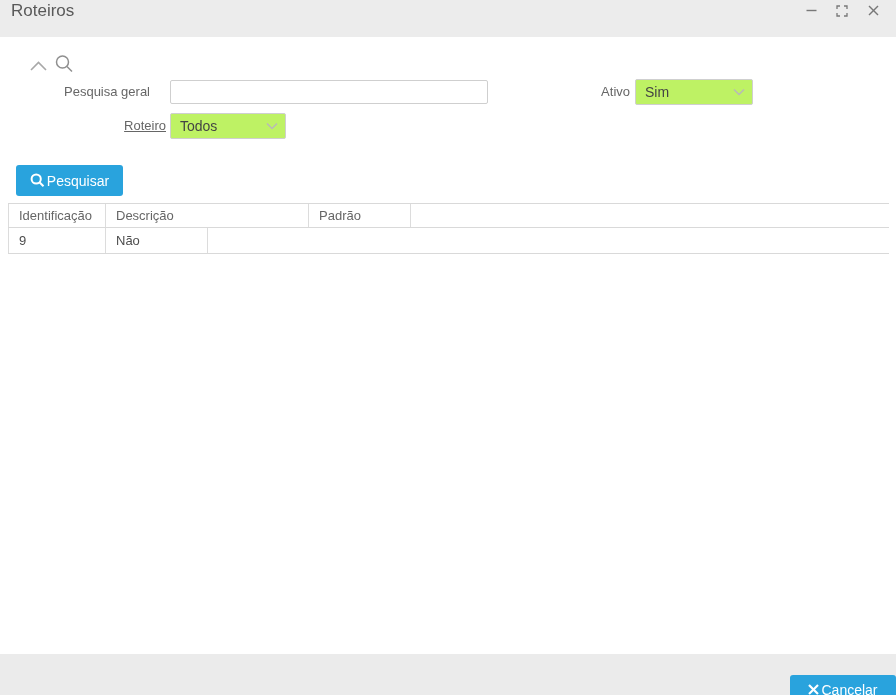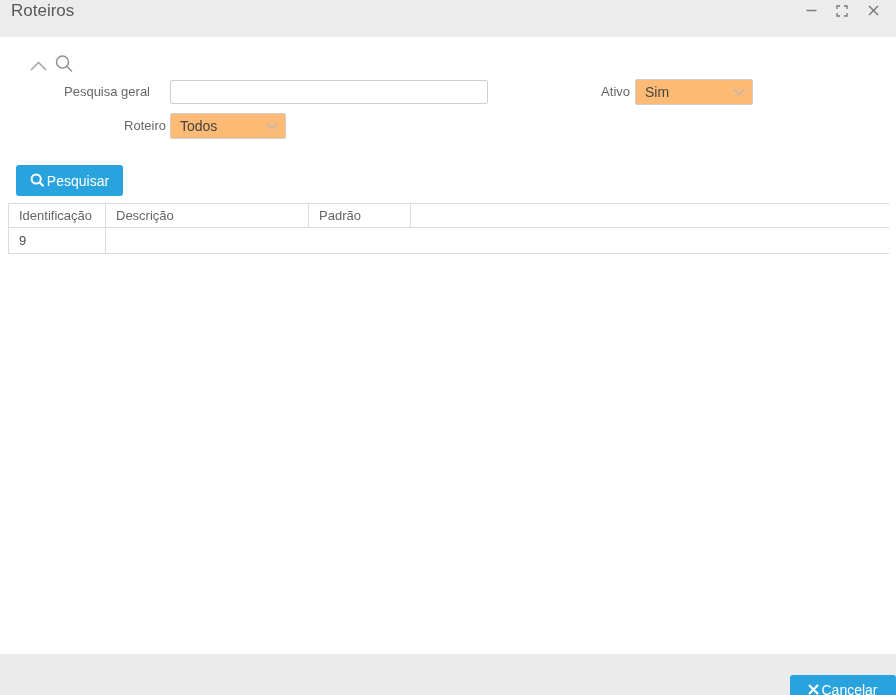--- a/index.html
+++ b/index.html
@@ -19,28 +19,28 @@
     width:22px;height:22px;display:flex;align-items:center;justify-content:center;
     color:#787878;cursor:pointer;
   }
   
   .panel-icons{position:absolute;left:30px;top:54px;display:flex;align-items:flex-end;gap:7px;color:#9a9a9a;}
   .field-label{
     position:absolute;font-size:13px;color:#666;text-align:right;line-height:16px;white-space:nowrap;
   }
   .lbl-pesquisa{left:24px;top:84px;width:126px;}
   .lbl-ativo{left:540px;top:84px;width:90px;}
-  .lbl-roteiro{left:40px;top:118px;width:126px;}
+  .lbl-roteiro{left:40px;top:118px;width:126px;text-decoration:underline;}
   .txt-input{
     position:absolute;left:170px;top:80px;width:318px;height:24px;
     border:1px solid #cfcfcf;border-radius:2px;padding:0 8px;font-size:13px;color:#444;
     font-family:inherit;outline:none;background:#fff;
   }
   .select{
-    position:absolute;height:26px;border:1px solid #cfcfcf;border-radius:2px;background:#fdba74;
+    position:absolute;height:26px;border:1px solid #cfcfcf;border-radius:2px;background:#bef264;
     display:flex;align-items:center;justify-content:space-between;
     padding:0 7px 0 9px;font-size:14px;color:#444;cursor:pointer;
   }
   .sel-ativo{left:635px;top:79px;width:118px;}
   .sel-roteiro{left:170px;top:113px;width:116px;}
   .chev{flex:0 0 auto;color:#b9b9b9;margin-left:6px;}
   
   .btn{
     position:absolute;display:flex;align-items:center;justify-content:center;gap:2px;
     background:#29a3dd;color:#fff;border:none;border-radius:3px;font-size:14px;
@@ -139,20 +139,21 @@
 
   <div class="grid">
     <div class="grid-row grid-head">
       <div class="cell c1">Identificação</div>
       <div class="cell c2">Descrição</div>
       <div class="cell c3">Padrão</div>
       <div class="cell c4"></div>
     </div>
     <div class="grid-row grid-data">
       <div class="cell c1">9</div>
+      <div class="cell c3">Não</div>
       <div class="cell c4"></div>
     </div>
   </div>
 
   <div class="footer"></div>
 
 
   <button class="btn btn-cancelar">
     <svg width="11" height="11" viewBox="0 0 11 11" stroke="#ffffff" stroke-width="2.2">
         <line x1="1" y1="1" x2="10" y2="10"></line>

